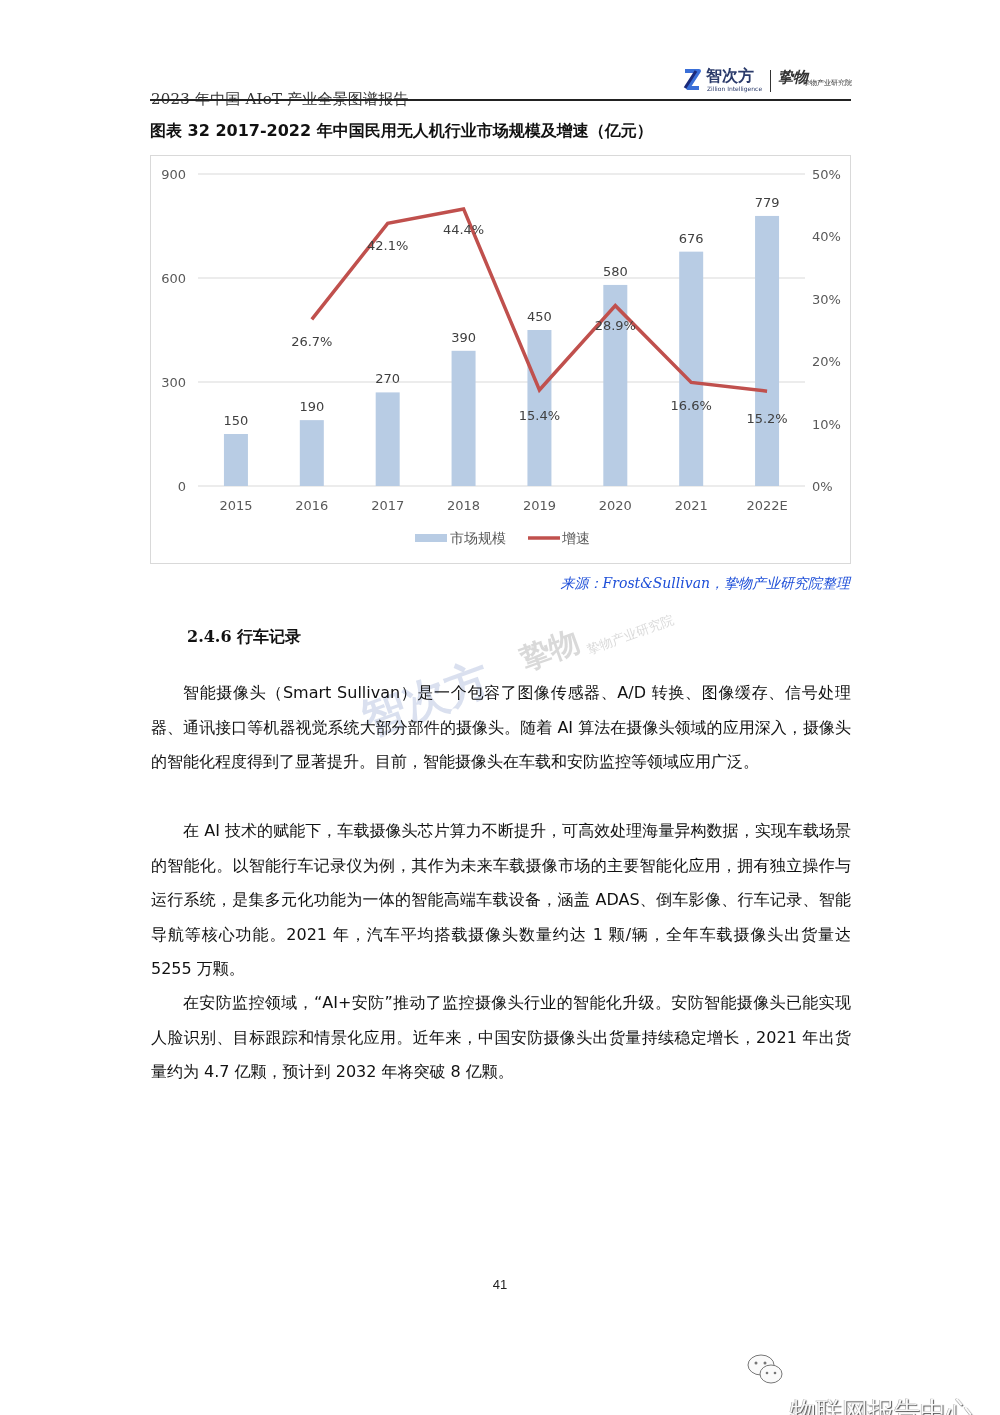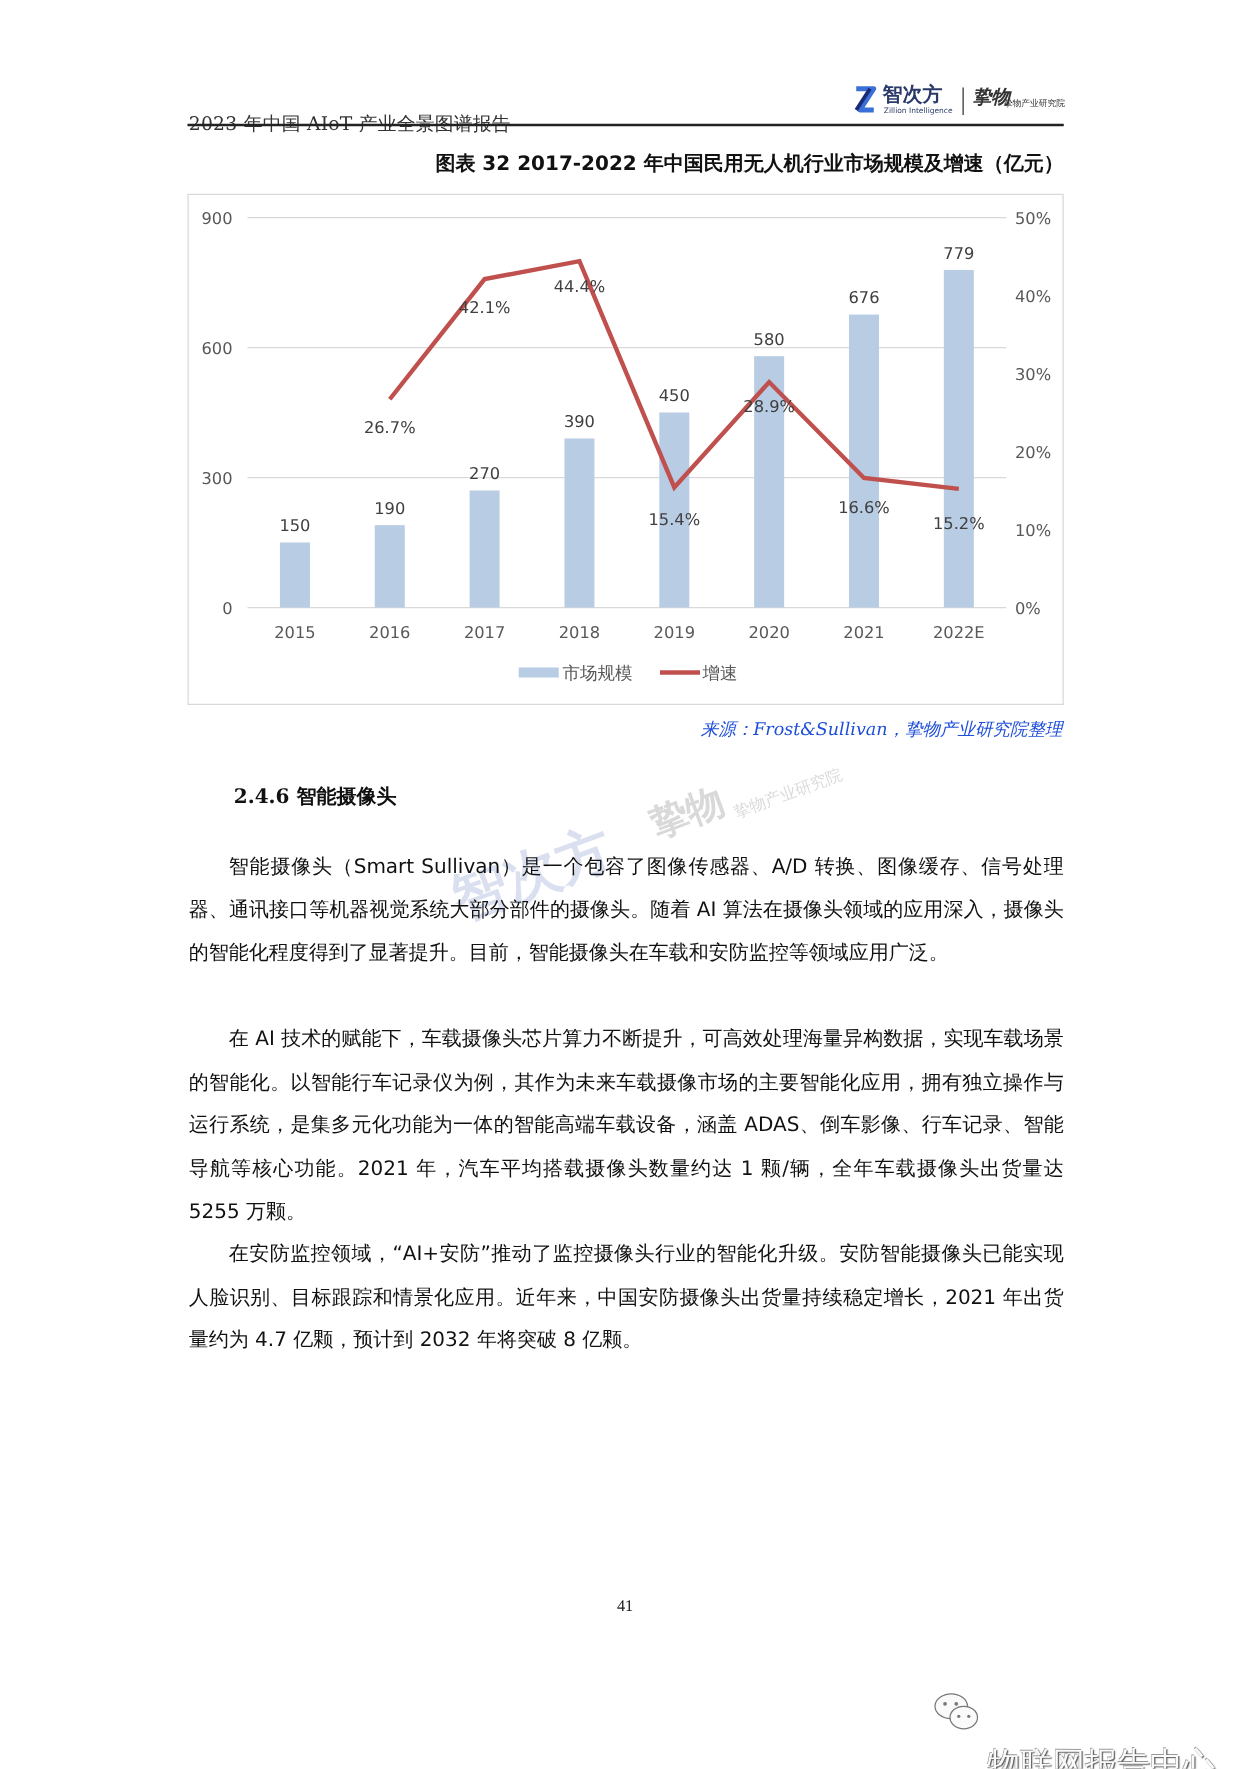--- a/index.html
+++ b/index.html
@@ -7,40 +7,40 @@
   .header-title { position:absolute; left:151px; top:66px; font-size:15px; color:#333; font-family:"DejaVu Serif","Liberation Serif",serif; letter-spacing:0.2px;margin-top:24px; }
   .header-logos { position:absolute; left:678px; top:64px; width:180px; height:32px; }
   .logo-z { position:absolute; left:4px; top:4px; width:20px; height:24px; }
   .logo-cn { position:absolute; left:28px; top:2px; font-size:16px; font-weight:bold; color:#2a3a6a; font-family:"DejaVu Sans",sans-serif; }
   .logo-en { position:absolute; left:29px; top:21px; font-size:6px; color:#2a3a6a; font-family:"DejaVu Sans",sans-serif; }
   .logo-sep { position:absolute; left:92px; top:6px; width:1px; height:22px; background:#333; }
   .logo-zw { position:absolute; left:100px; top:4px; font-size:15px; font-weight:bold; color:#333; font-family:"DejaVu Sans",sans-serif; font-style:italic; }
   .logo-zw-sub { position:absolute; left:125px; top:14px; font-size:7px; color:#333; font-family:"DejaVu Sans",sans-serif; }
   .header-rule { position:absolute; left:150px; top:99px; width:701px; height:2px; background:#222; }
 
-  .fig-caption { position:absolute; left:150px; width:701px; top:121px; text-align:right; font-size:16px; font-weight:bold; color:#111; font-family:"DejaVu Sans","Liberation Sans",sans-serif; }
+  .fig-caption { position:absolute; left:150px; width:701px; top:121px; text-align:left; font-size:16px; font-weight:bold; color:#111; font-family:"DejaVu Sans","Liberation Sans",sans-serif; }
 
   .chart-box { position:absolute; left:150px; top:155px; width:699px; height:407px; border:1px solid #d9d9d9; background:#fff; }
   .chart-svg { position:absolute; left:0; top:0; }
 
   .source { position:absolute; right:150px; top:575px; font-size:14px; font-style:italic; color:#1d4ed8; font-family:"DejaVu Serif","Liberation Serif",serif; }
 
   .section-heading { position:absolute; left:187px; top:627px; font-size:16px; font-weight:bold; color:#111; font-family:"DejaVu Serif","Liberation Serif",serif; }
 
   .watermark { position:absolute; left:330px; top:600px; width:380px; height:150px; pointer-events:none; opacity:0.18; }
   .wm-zhicifang { position:absolute; left:30px; top:70px; font-size:44px; font-weight:bold; color:#3a5ba8; transform:rotate(-20deg); font-family:"DejaVu Sans",sans-serif; }
   .wm-zw { position:absolute; left:190px; top:30px; font-size:30px; font-weight:bold; color:#333; transform:rotate(-20deg); font-family:"DejaVu Sans",sans-serif; }
   .wm-sub { position:absolute; left:255px; top:26px; font-size:13px; color:#333; transform:rotate(-20deg); font-family:"DejaVu Sans",sans-serif; }
 
   .para { position:absolute; left:151px; width:700px; font-size:16px; line-height:34.5px; color:#111; font-family:"DejaVu Sans","Liberation Sans",sans-serif; text-align:justify; text-indent:2em; margin:0; }
   .p1 { top:676px; }
   .p2 { top:814px; }
   .p3 { top:986px; }
 
-  .page-num { position:absolute; left:0; width:1000px; top:1277px; text-align:center; font-size:13px; color:#222; font-family:Liberation Serif, serif; }
+  .page-num { position:absolute; left:0; width:1000px; top:1277px; text-align:center; font-size:13px; color:#222; font-family:Liberation Sans, sans-serif; }
 
   .wechat { position:absolute; left:746px; top:1350px; height:40px; }
   .wechat-icon { position:absolute; left:0; top:2px; width:40px; height:36px; }
   .wechat-text { position:absolute; left:44px; top:2px; font-size:26px; color:#fafafa; white-space:nowrap; font-family:"DejaVu Sans",sans-serif; text-shadow:1px 1px 1px #555, -0.5px -0.5px 0 #999;margin-top:42px; }
 </style>
 </head>
 <body>
 
 <div>
   <div class="header-title">2023 年中国 AIoT 产业全景图谱报告</div>
@@ -110,21 +110,21 @@
       <text x="616.0625" y="267.152" text-anchor="middle" font-size="13" fill="#404040" font-family="&quot;DejaVu Sans&quot;,&quot;Liberation Sans&quot;,sans-serif">15.2%</text>
       <rect x="264" y="378" width="32" height="8" fill="#b8cce4"></rect>
       <text x="299" y="387" font-size="14" fill="#595959" font-family="&quot;DejaVu Sans&quot;,&quot;Liberation Sans&quot;,sans-serif">市场规模</text>
       <line x1="377" x2="409" y1="382" y2="382" stroke="#c0504d" stroke-width="3.5"></line>
       <text x="411" y="387" font-size="14" fill="#595959" font-family="&quot;DejaVu Sans&quot;,&quot;Liberation Sans&quot;,sans-serif">增速</text>
     </svg>
 </div>
 
 <div class="source">来源：Frost&amp;Sullivan，挚物产业研究院整理</div>
 
-<div class="section-heading">2.4.6 智能摄像头</div>
+<div class="section-heading">2.4.6 行车记录</div>
 
 <div class="watermark">
   <span class="wm-zhicifang">智次方</span>
   <span class="wm-zw">挚物</span>
   <span class="wm-sub">挚物产业研究院</span>
 </div>
 
 <p class="para p1">智能摄像头（Smart Sullivan）是一个包容了图像传感器、A/D 转换、图像缓存、信号处理器、通讯接口等机器视觉系统大部分部件的摄像头。随着 AI 算法在摄像头领域的应用深入，摄像头的智能化程度得到了显著提升。目前，智能摄像头在车载和安防监控等领域应用广泛。</p>
 <p class="para p2">在 AI 技术的赋能下，车载摄像头芯片算力不断提升，可高效处理海量异构数据，实现车载场景的智能化。以智能行车记录仪为例，其作为未来车载摄像市场的主要智能化应用，拥有独立操作与运行系统，是集多元化功能为一体的智能高端车载设备，涵盖 ADAS、倒车影像、行车记录、智能导航等核心功能。2021 年，汽车平均搭载摄像头数量约达 1 颗/辆，全年车载摄像头出货量达 5255 万颗。</p>
 <p class="para p3">在安防监控领域，“AI+安防”推动了监控摄像头行业的智能化升级。安防智能摄像头已能实现人脸识别、目标跟踪和情景化应用。近年来，中国安防摄像头出货量持续稳定增长，2021 年出货量约为 4.7 亿颗，预计到 2032 年将突破 8 亿颗。</p>

